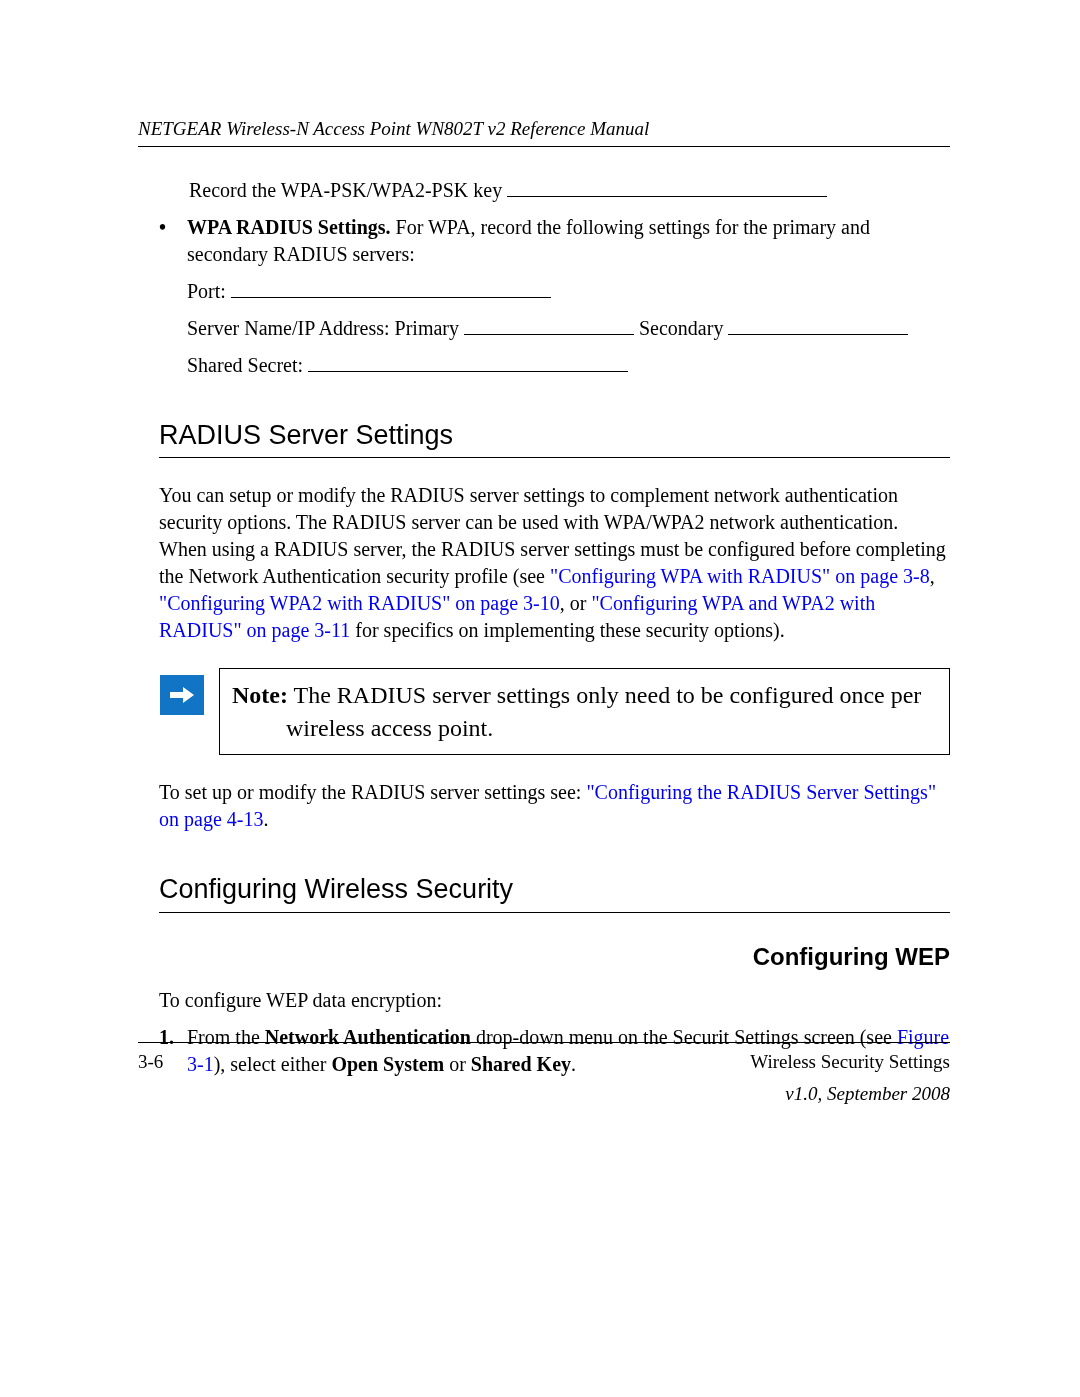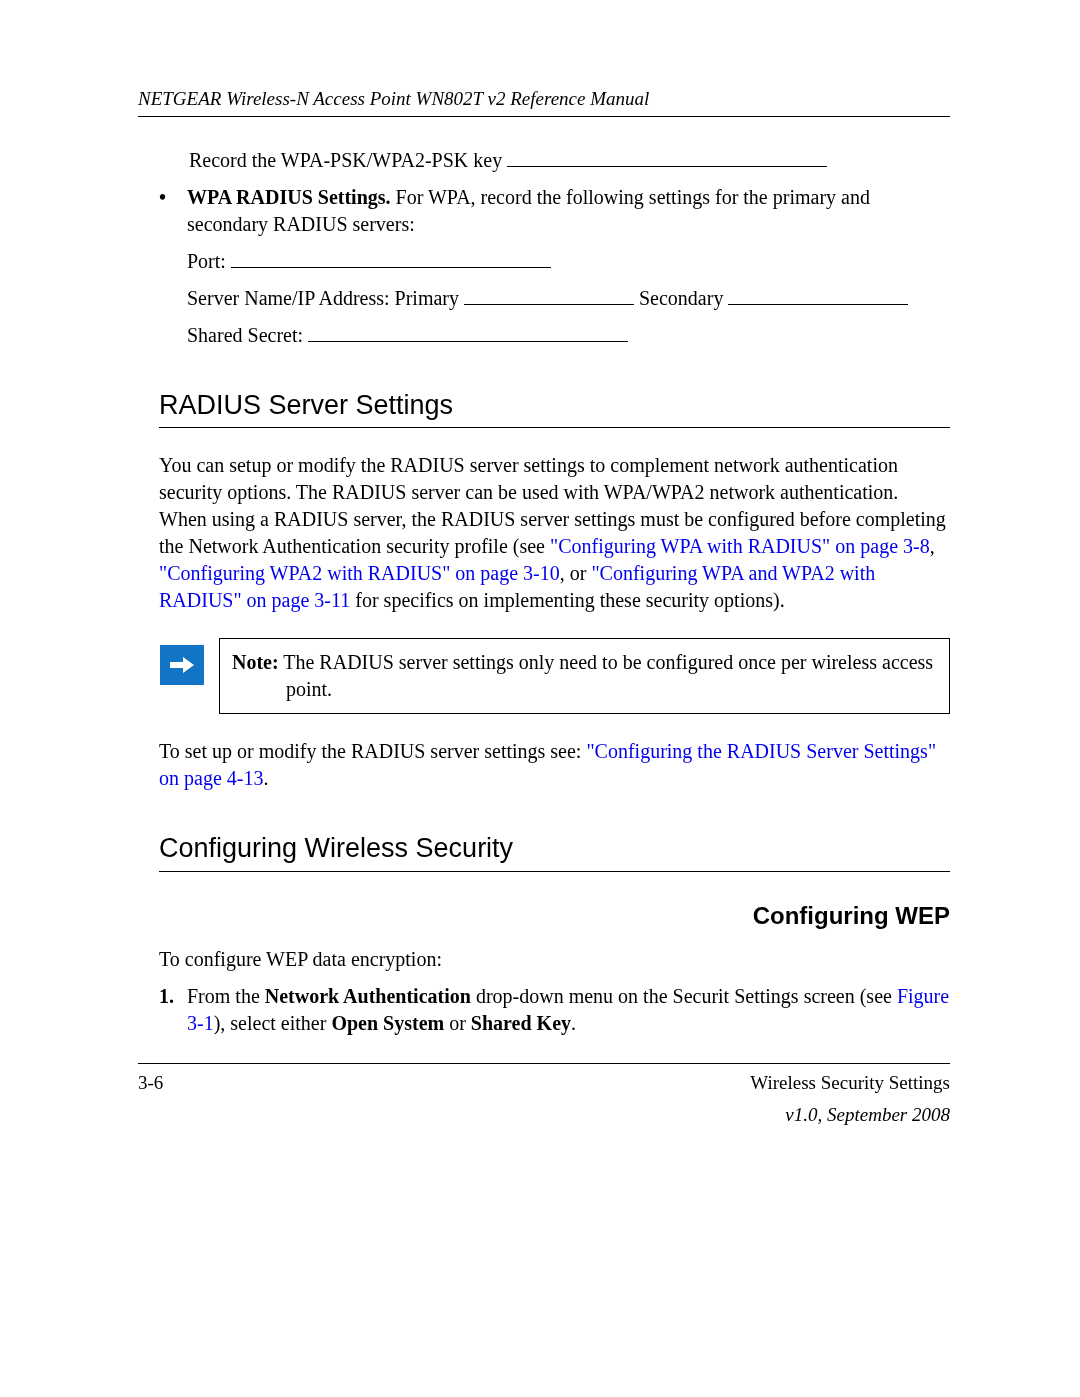--- a/index.html
+++ b/index.html
@@ -7,21 +7,21 @@
     padding: 0;
     background: #fff;
     font-family: "Times New Roman", Times, serif;
     color: #000;
   }
   .page {
     width: 1080px;
     height: 1216px;
     position: relative;
     box-sizing: border-box;
-    padding: 88px 130px 0 138px;
+    padding: 118px 130px 0 138px;
   }
   .header-line {
     font-style: italic;
     font-size: 19px;
     padding-bottom: 6px;
     border-bottom: 1.5px solid #000;
     margin-bottom: 30px;
   }
   .body-text {
     font-size: 20px;
@@ -85,39 +85,39 @@
     background: #1274c4;
     display: flex;
     align-items: center;
     justify-content: center;
   }
   .note-icon svg {
     width: 30px;
     height: 22px;
   }
   .note-text {
-    font-size: 20px;
+    font-size: 24px;
     line-height: 1.35;
     padding-left: 54px;
     text-indent: -54px;
   }
   .ol-item {
     display: flex;
     margin-top: 10px;
   }
   .ol-num {
     width: 28px;
     flex-shrink: 0;
     font-weight: bold;
   }
   .footer {
     position: absolute;
     left: 138px;
     right: 130px;
-    bottom: 90px;
+    bottom: 111px;
   }
   .footer-rule {
     border-top: 1.5px solid #000;
     margin-bottom: 8px;
   }
   .footer-row {
     display: flex;
     justify-content: space-between;
     font-size: 19px;
   }

